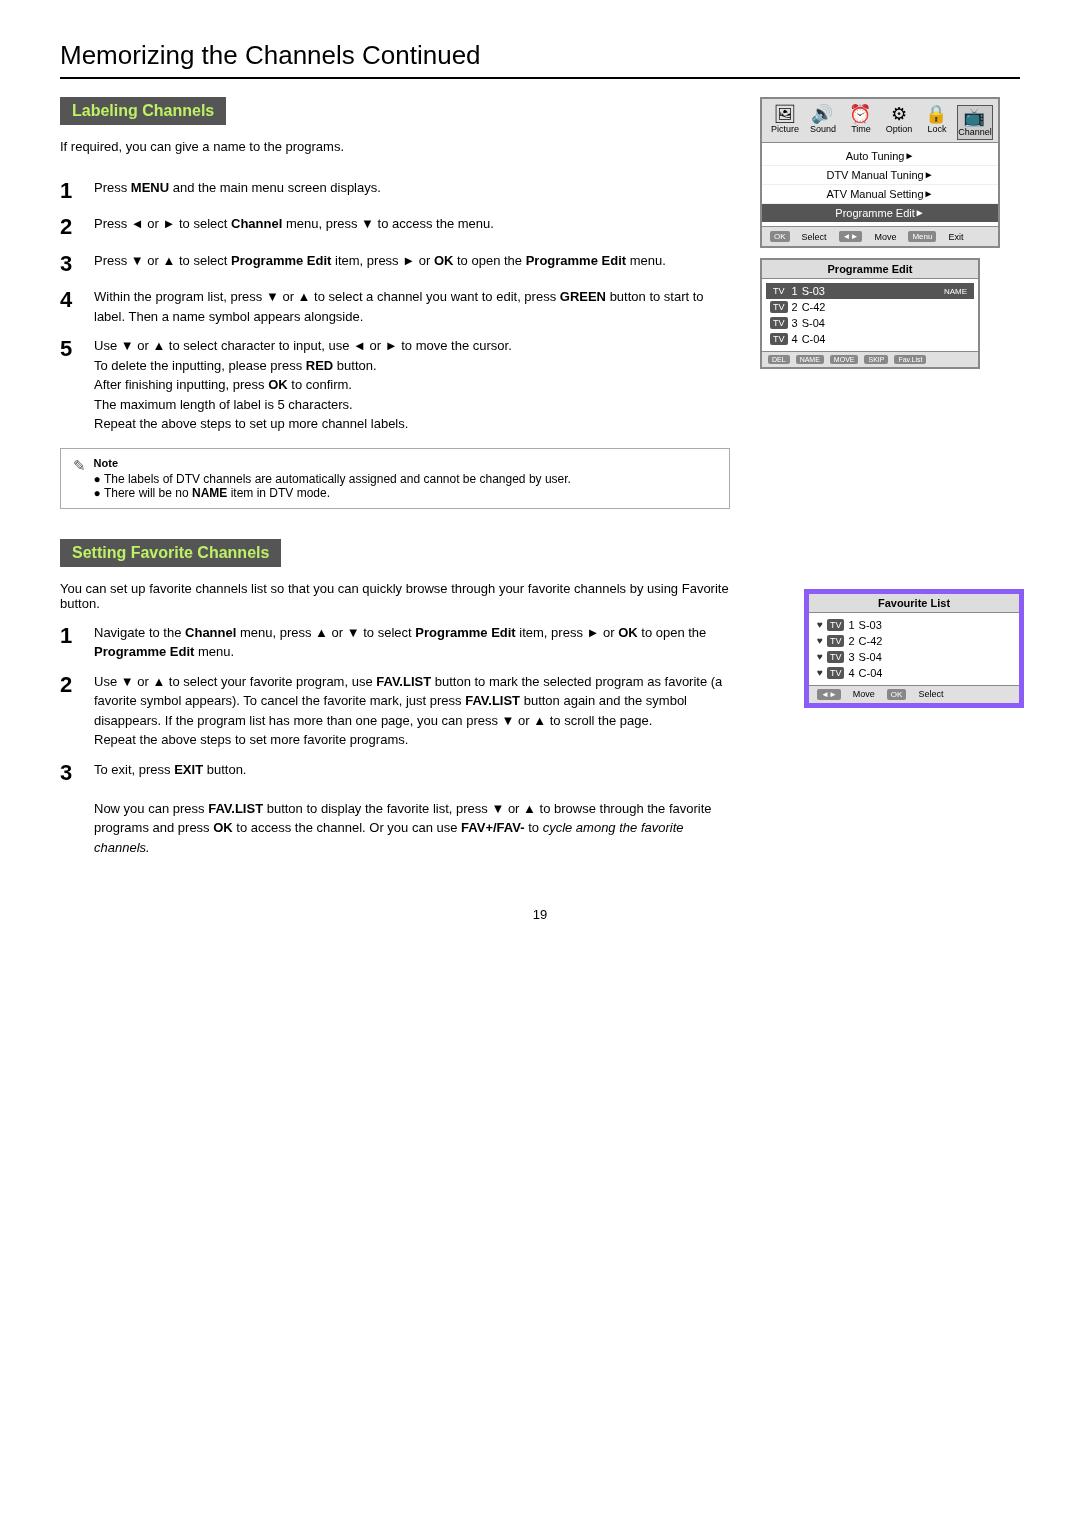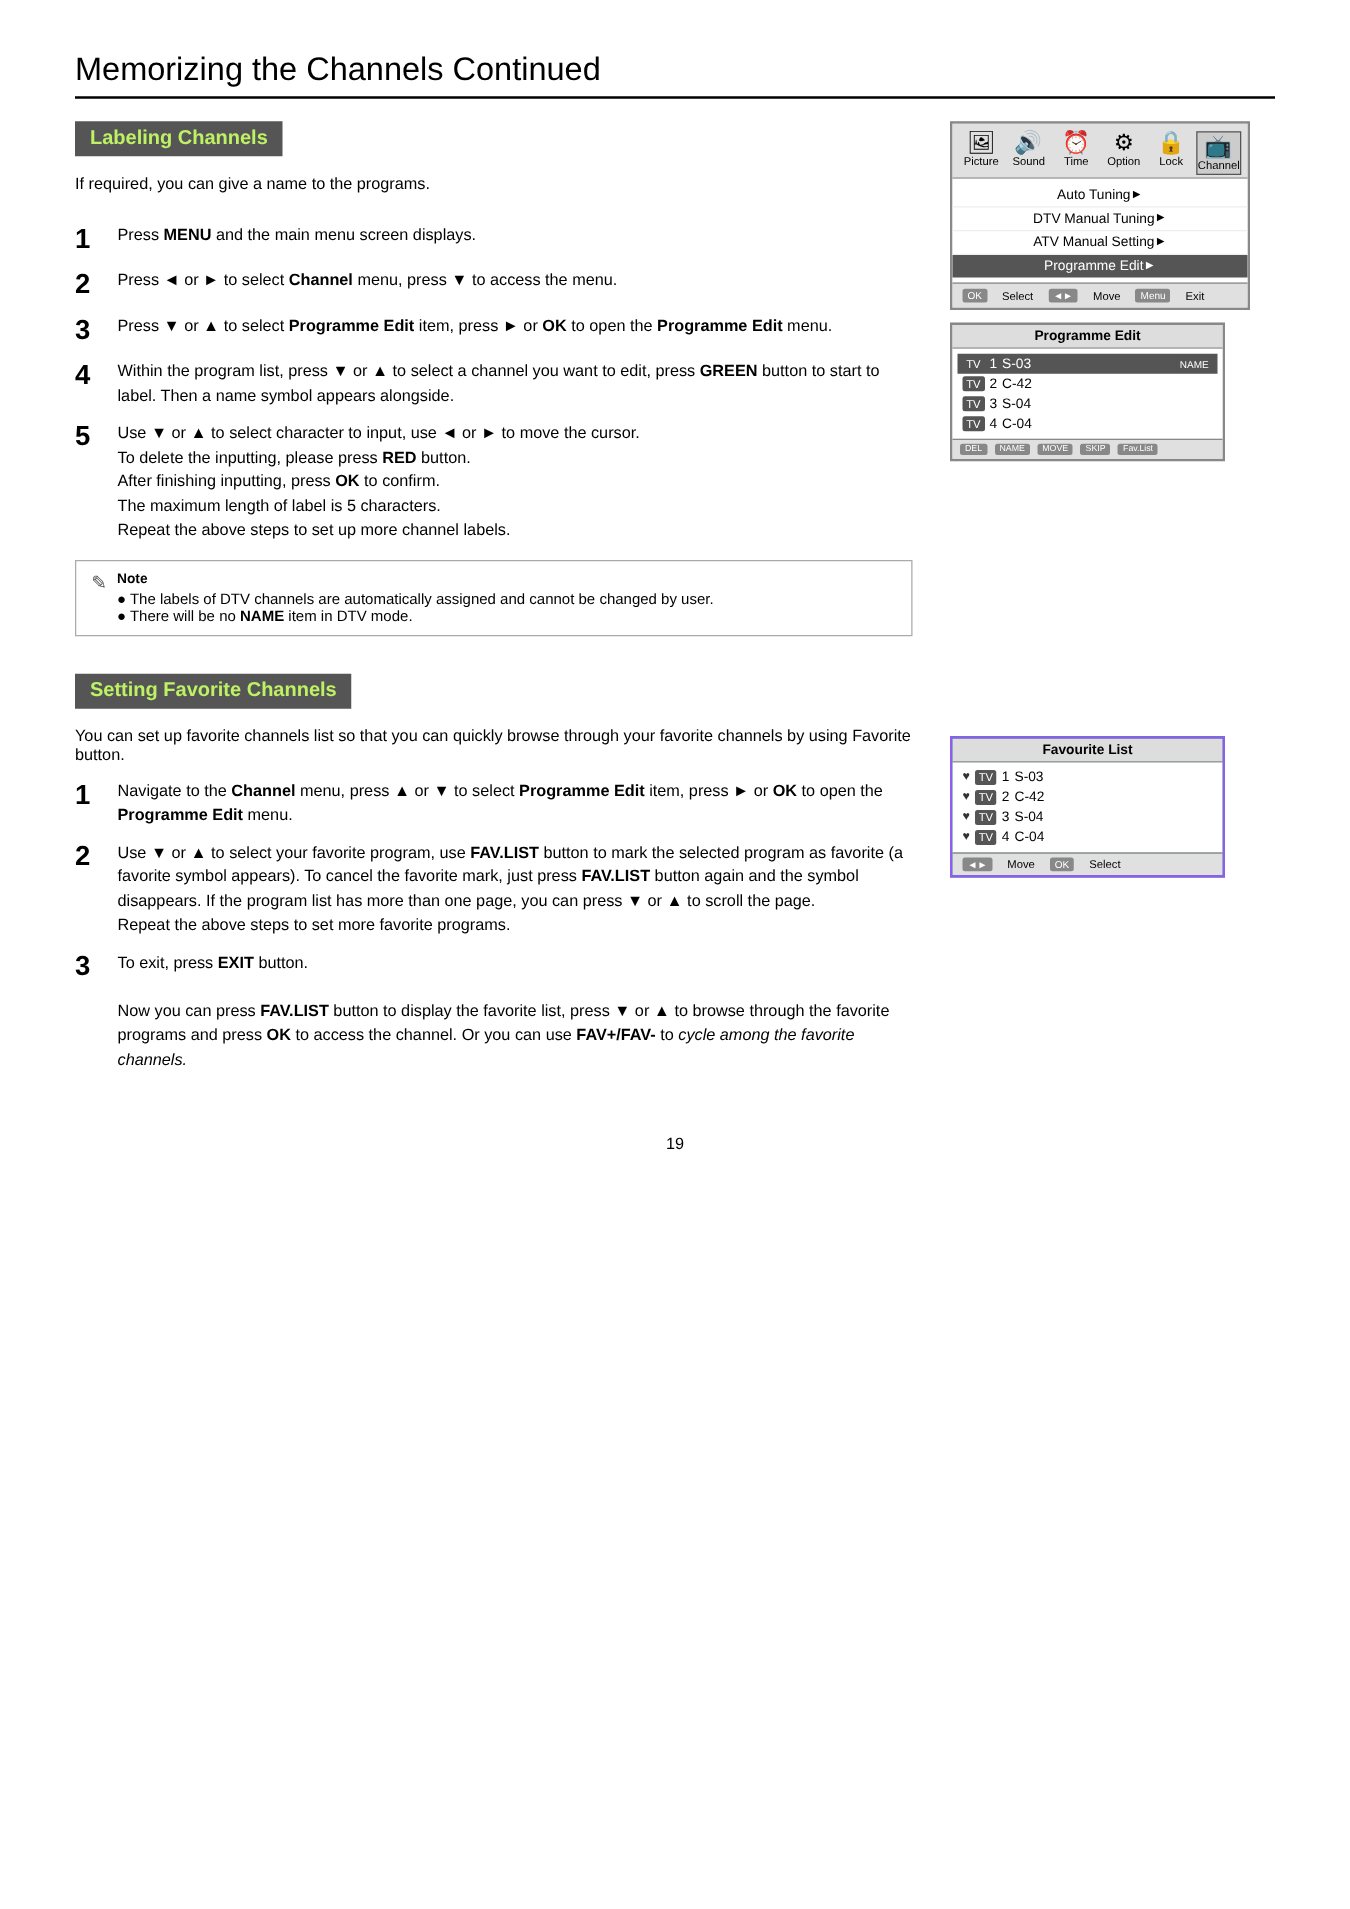--- a/index.html
+++ b/index.html
@@ -197,24 +197,25 @@
     .small-btn {
       background: #888;
       color: #fff;
       border-radius: 2px;
       padding: 1px 4px;
       font-size: 7px;
     }
 
     
     .fav-box {
-      border: 2px solid #8b5cf6;
-      background: #15803d;
+      border: 5px solid #8b5cf6;
+      background: #f97316;
       font-size: 11px;
       width: 220px;
+      margin-left: 44px;
     }
     .fav-title {
       background: #ddd;
       text-align: center;
       font-weight: bold;
       font-size: 11px;
       padding: 3px;
       border-bottom: 1px solid #888;
     }
     .fav-items {

